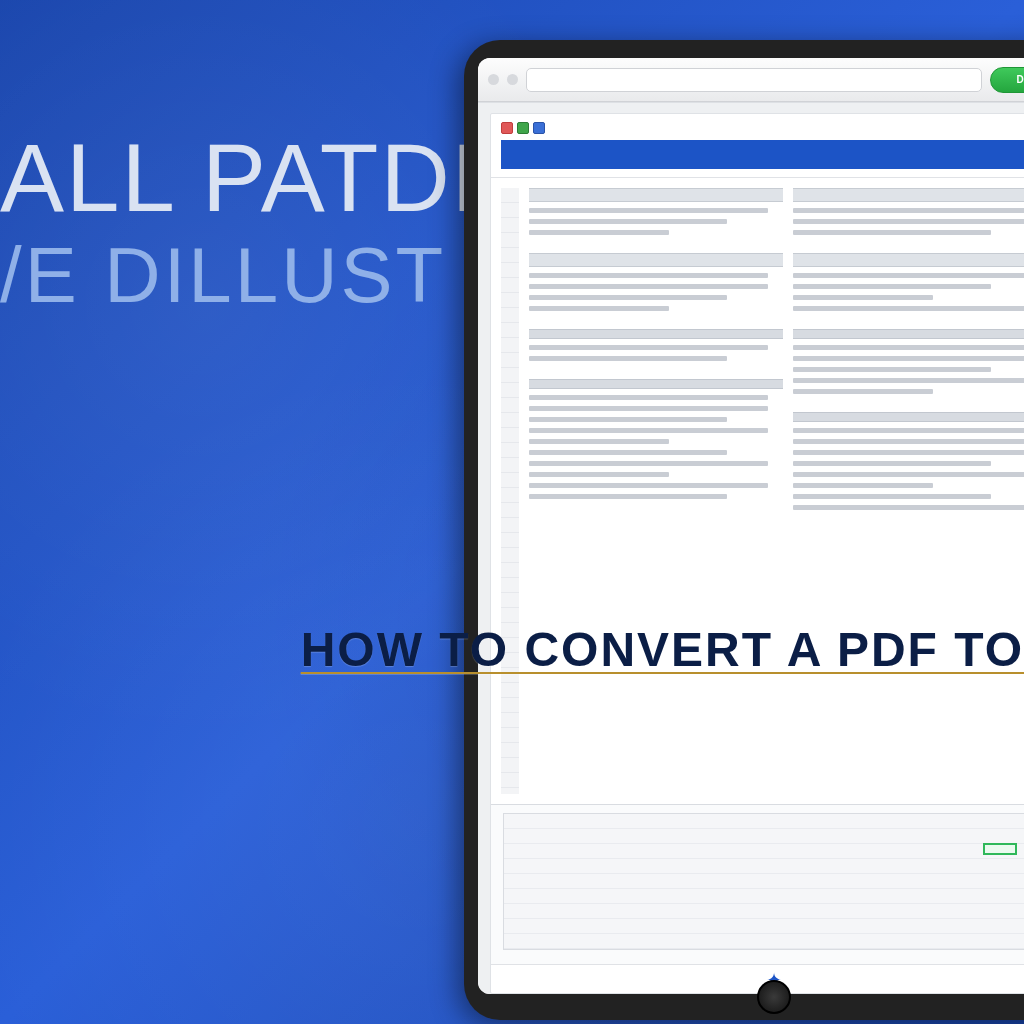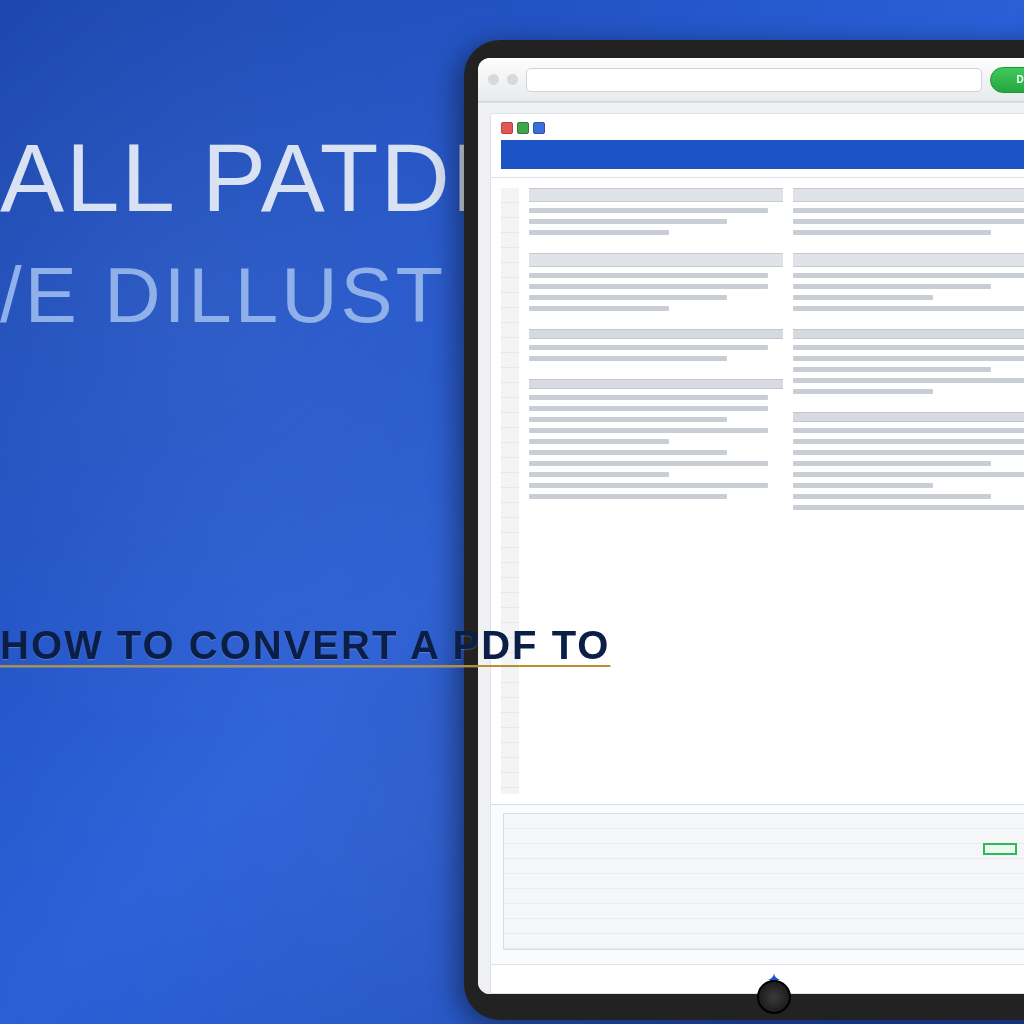--- a/index.html
+++ b/index.html
@@ -14,21 +14,21 @@
       linear-gradient(135deg, #1a46ad 0%, #2a5fd8 50%, #1a46ad 100%);
   }
   .headline {
     position: absolute; left: 0; top: 130px;
     font-size: 96px; font-weight: 400; letter-spacing: 2px;
     color: #d9e2f2; line-height: 1; white-space: nowrap;
     font-family: "Arial Narrow", Arial, sans-serif;
     text-transform: uppercase;
   }
   .subhead {
-    position: absolute; left: 0; top: 256px;
+    position: absolute; left: 0; top: 236px;
     font-size: 78px; font-weight: 300; letter-spacing: 3px;
     color: #8fb0e8; line-height: 1; white-space: nowrap;
     font-family: "Arial Narrow", Arial, sans-serif;
     text-transform: uppercase;
   }
 
   .tablet {
     position: absolute; right: -60px; top: 40px;
     width: 620px; height: 980px;
     background: #222; border-radius: 36px;
@@ -115,21 +115,21 @@
     border-top:1px solid #e0e2e6;
   }
   .home-btn{
     position:absolute; bottom:6px; left:50%; transform:translateX(-50%);
     width:34px;height:34px;border-radius:50%;
     background:radial-gradient(#3a3a3a,#111); border:2px solid #000;
   }
 
   .caption {
     position:absolute; left:0; right:0; top:620px;
-    text-align:left; font-size:40px; font-weight:700;
+    text-align:right; font-size:48px; font-weight:700;
     letter-spacing:2px; color:#0b1e46;
     text-shadow:0 1px 1px rgba(255,255,255,0.2);
     text-decoration:underline; text-underline-offset:6px;
     text-decoration-color:#b88f2d; text-decoration-thickness:2px;
     line-height:1.25;
   }
 </style>
 </head>
 <body>
 

